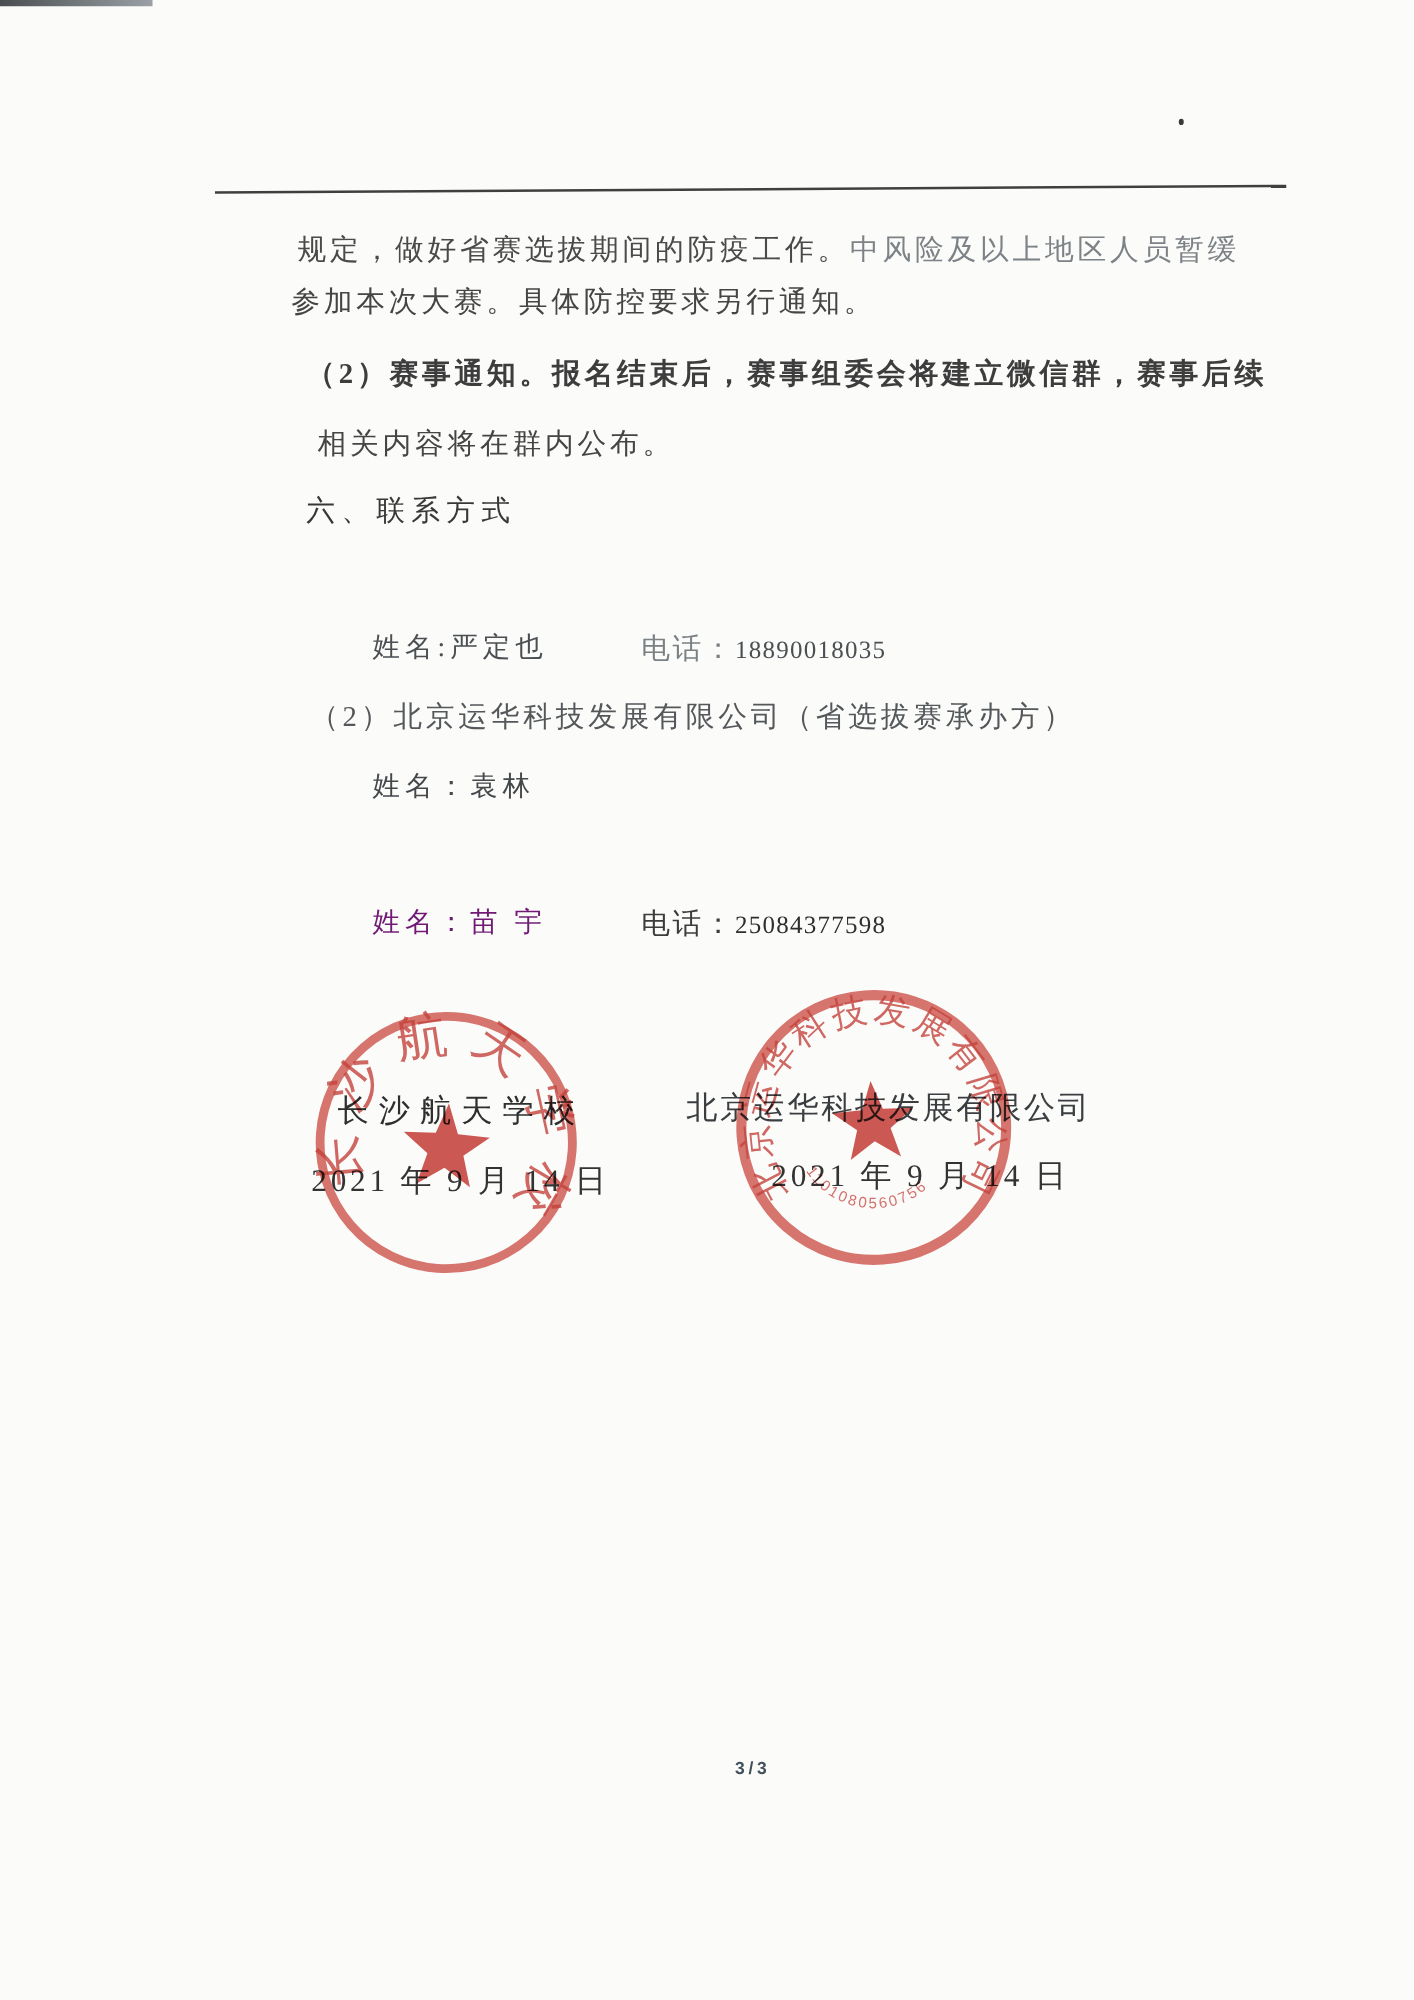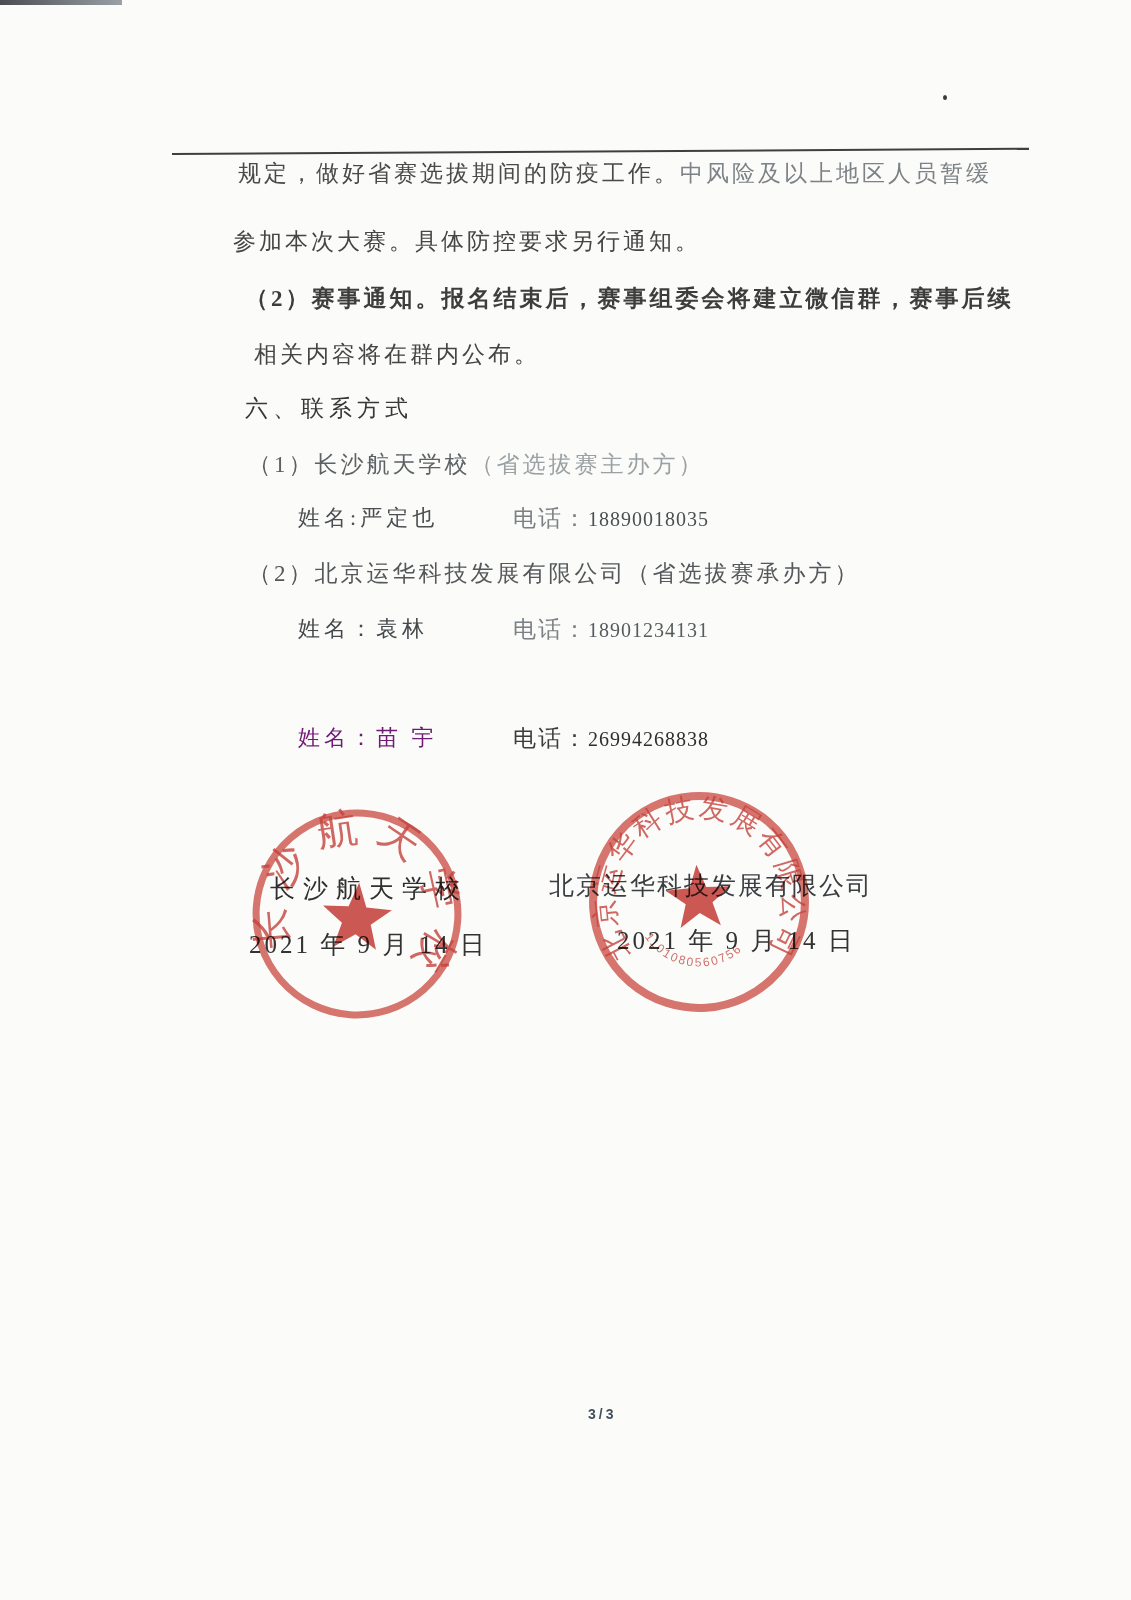--- a/index.html
+++ b/index.html
@@ -14,21 +14,21 @@
   
   .scan-strip{position:absolute;left:0;top:0;width:122px;height:5px;
     background:linear-gradient(to right,#4a4e52,#9aa0a5);}
   .ink-dot{position:absolute;left:943px;top:95px;width:4px;height:5px;
     border-radius:50%;background:#3a3a3a;}
   .divider{position:absolute;left:172px;top:153px;width:857px;height:2px;
     background:#3f3f3f;transform:rotate(-0.35deg);transform-origin:left center;}
 
   
   .tline{position:absolute;font-size:23px;letter-spacing:3px;white-space:nowrap;}
-  .l1{left:238px;top:158px;color:#4a4a4a;font-family:Liberation Mono, monospace;}
+  .l1{left:238px;top:184px;color:#4a4a4a;font-family:Liberation Mono, monospace;}
   .l1 .faded{color:#7d8286;}
   .l2{left:233px;top:226px;color:#454545;}
   .l3{left:245px;top:283px;color:#3d3d3d;font-weight:bold;}
   .l4{left:233px;top:339px;color:#454545;margin-left:21px;}
   .l5{left:245px;top:393px;color:#383838;font-weight:normal;letter-spacing:5px;}
   .l6{left:248px;top:449px;color:#5c6164;}
   .l6 .faded{color:#9aa0a3;}
   .l8{left:248px;top:558px;color:#54585b;}
   .l10{left:248px;top:669px;color:#3a3a3a;}
 
@@ -74,35 +74,33 @@
   <div class="scan-strip"></div>
   <div class="divider"></div>
   <div class="ink-dot"></div>
 
   <div class="tline l1"><span>规定，做好省赛选拔期间的防疫工作。</span><span class="faded">中风险及以上地区人员暂缓</span></div>
   <div class="tline l2">参加本次大赛。具体防控要求另行通知。</div>
   <div class="tline l3">（2）赛事通知。报名结束后，赛事组委会将建立微信群，赛事后续</div>
   <div class="tline l4">相关内容将在群内公布。</div>
   <div class="tline l5">六、联系方式</div>
 
-  <div class="tline l6"><span>（1）长沙航天学校</span><span class="faded">（省选拔赛主办方）</span></div>
   <div class="crow r1">
     <span class="cname"><span>姓名:</span><span>严定也</span></span>
     <span class="cphone"><span class="plabel">电话：</span><span class="num">18890018035</span></span>
   </div>
 
   <div class="tline l8">（2）北京运华科技发展有限公司（省选拔赛承办方）</div>
   <div class="crow r2">
     <span class="cname"><span>姓名：</span><span>袁林</span></span>
-    <span class="cphone"><span class="plabel">电话：</span><span class="num">18901234131</span></span>
   </div>
 
   <div class="crow r3">
     <span class="cname"><span>姓名：</span><span>苗 宇</span></span>
-    <span class="cphone"><span class="plabel">电话：</span><span class="num">26994268838</span></span>
+    <span class="cphone"><span class="plabel">电话：</span><span class="num">25084377598</span></span>
   </div>
 
   <div class="sig sig1-org">长沙航天学校</div>
   <div class="sig sig1-date">2021 年 9 月 14 日</div>
   <div class="sig sig2-org">北京运华科技发展有限公司</div>
   <div class="sig sig2-date">2021 年 9 月 14 日</div>
 
   <div class="seal seal-left">
     <svg viewBox="0 0 220 220">
       <defs>

